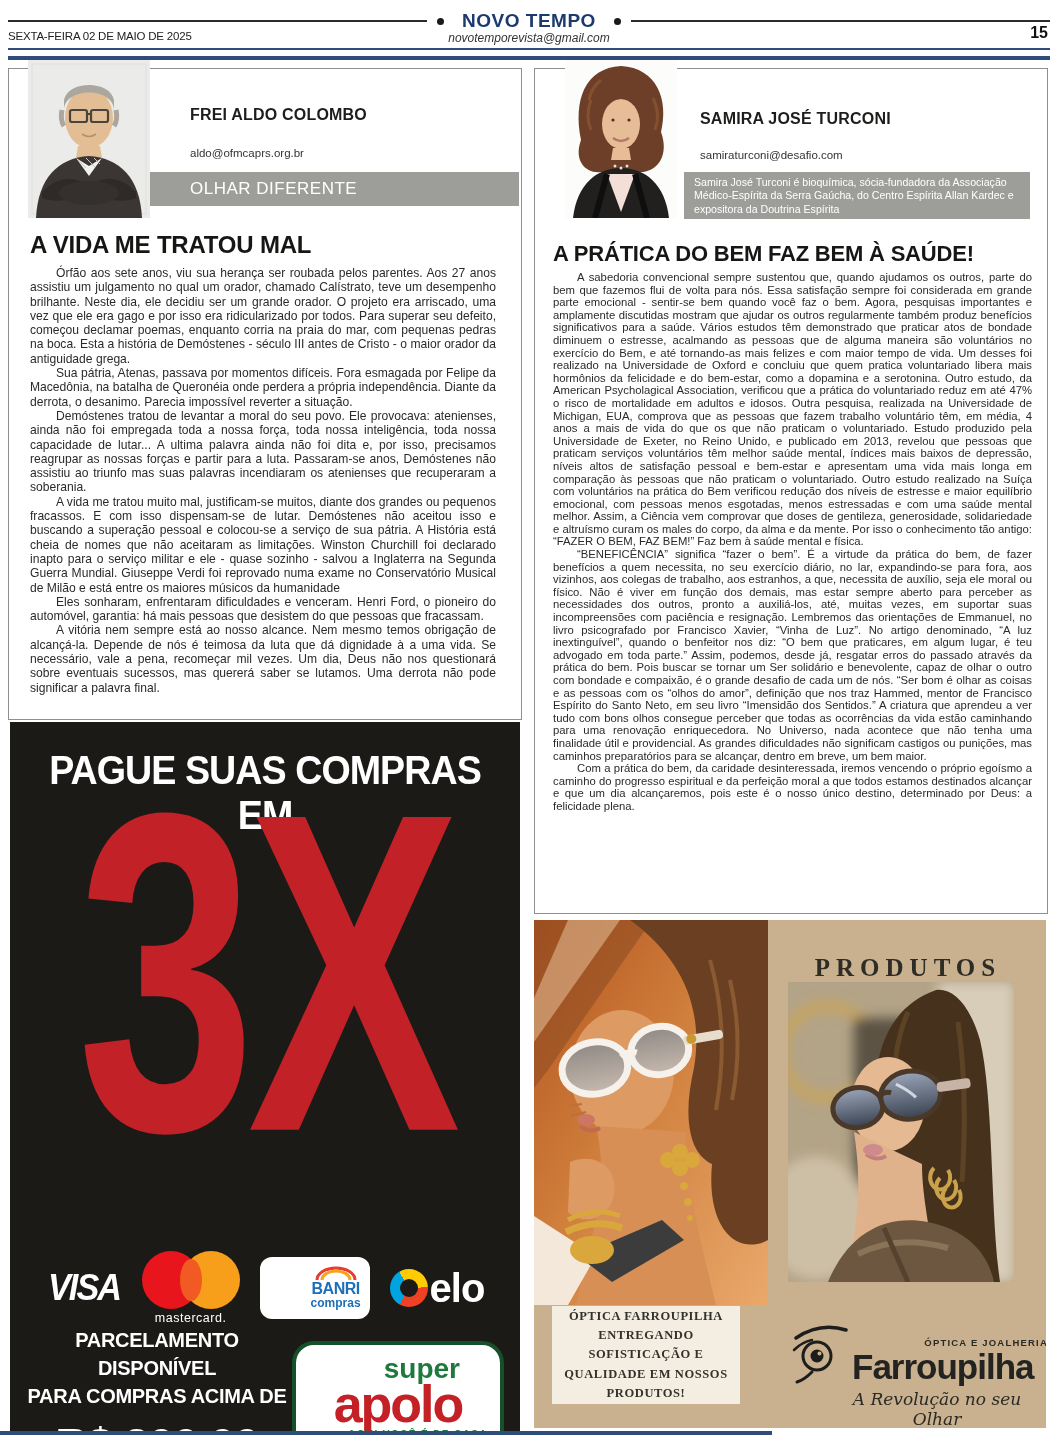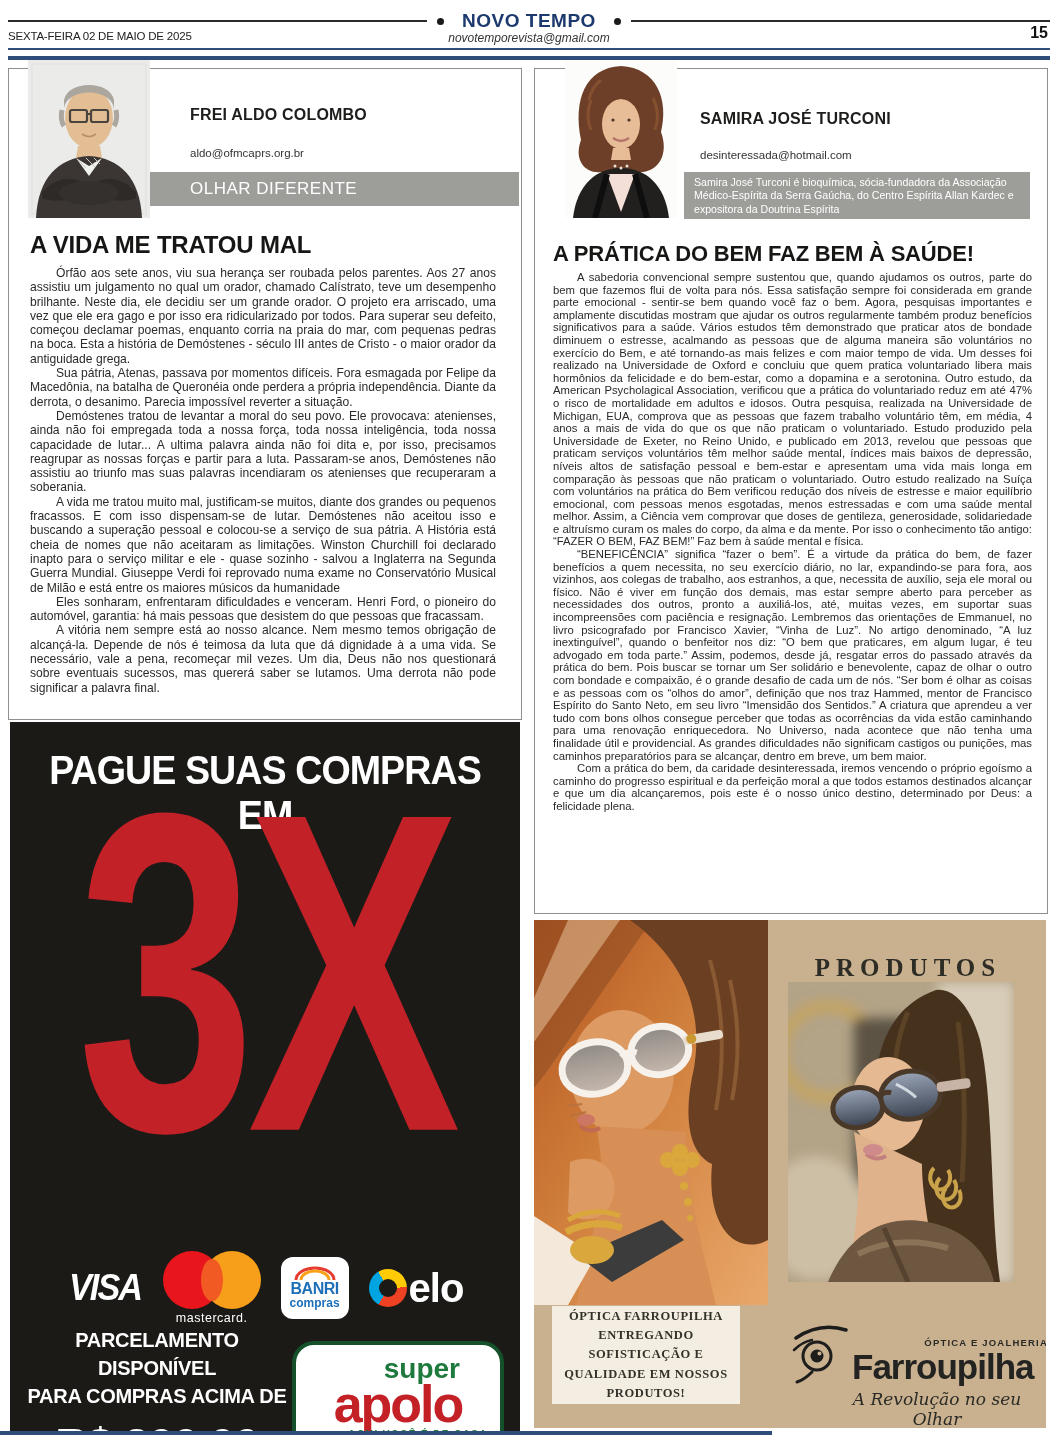--- a/index.html
+++ b/index.html
@@ -45,21 +45,21 @@
   .ad3x .l2{position:absolute;top:460px;left:0;right:0;font-size:54px;font-weight:bold;letter-spacing:-1px;}
   .ad3x .l2 span{display:inline-block;transform:scaleX(.95);}
   .cards{position:absolute;top:528px;left:0;right:0;height:76px;display:flex;justify-content:center;align-items:center;gap:20px;}
   .visa{font-size:36px;font-weight:bold;font-style:italic;letter-spacing:-2px;transform:scaleX(.95);}
   .mc{position:relative;width:98px;height:74px;}
   .mc .c{position:absolute;top:0;width:58px;height:58px;border-radius:50%;}
   .mc .c1{left:0;background:#e8161c;}
   .mc .c2{left:40px;background:#f79e1b;}
   .mc .c3{position:absolute;left:38px;top:8px;width:22px;height:42px;border-radius:50%;background:#f15a22;}
   .mc .lbl{position:absolute;bottom:0;left:0;right:0;text-align:center;font-size:12.5px;letter-spacing:.5px;color:#fff;}
-  .banri{width:68px;height:62px;background:#fff;border-radius:12px;display:flex;flex-direction:column;align-items:center;justify-content:center;}
+  .banri{width:68px;height:62px;background:#fff;border-radius:12px;display:flex;flex-direction:column;align-items:center;justify-content:center;padding-left:42px;}
   .banri .b1{color:#1d6fb8;font-weight:bold;font-size:16px;line-height:1;letter-spacing:-.5px;}
   .banri .b2{color:#1d6fb8;font-weight:bold;font-size:12px;line-height:1.1;}
   .elo{display:flex;align-items:center;gap:2px;}
   .elo .disc{width:38px;height:38px;border-radius:50%;position:relative;
        background:conic-gradient(from 210deg,#00a4e0 0 33%,#ffcb05 33% 66%,#ef4123 66% 100%);}
   .elo .disc::after{content:"";position:absolute;inset:10px;border-radius:50%;background:#1b1a17;}
   .elo .txt{font-size:40px;font-weight:bold;letter-spacing:-1px;color:#fff;line-height:1;}
   .ad3x .bottom{position:absolute;top:604px;left:0;right:0;display:flex;justify-content:space-between;align-items:center;padding:0 16px 0 14px;}
   .terms{width:266px;text-align:center;color:#fff;}
   .terms .t{font-size:20px;font-weight:bold;line-height:1.4;letter-spacing:-.3px;}
@@ -157,21 +157,21 @@
       <path d="M48,88 L64,88 L66,100 L46,100 Z" fill="#e7bd97"></path>
       <path d="M8,158 C12,124 32,108 56,108 C80,108 100,124 104,158 Z" fill="#22201f"></path>
       <polygon points="42,114 56,152 70,114" fill="#f3ded8"></polygon>
       <path d="M42,114 L30,158 M70,114 L82,158" stroke="#0f0e0e" stroke-width="6"></path>
       <circle cx="50" cy="106" r="1.5" fill="#e9e2d5"></circle>
         <circle cx="56" cy="108" r="1.5" fill="#e9e2d5"></circle>
         <circle cx="62" cy="106" r="1.5" fill="#e9e2d5"></circle>
     </svg>
   </div>
   <div class="author-name" style="left:700px;top:110px;">SAMIRA JOSÉ TURCONI</div>
-  <div class="author-email" style="left:700px;top:149px;">desinteressada@hotmail.com</div>
+  <div class="author-email" style="left:700px;top:149px;">samiraturconi@desafio.com</div>
   <div class="gray-bar bar-right">Samira José Turconi é bioquímica, sócia-fundadora da Associação Médico-Espírita da Serra Gaúcha, do Centro Espírita Allan Kardec e expositora da Doutrina Espírita</div>
 
   <div class="art-title title-right">A PRÁTICA DO BEM FAZ BEM À SAÚDE!</div>
   <div class="art-text text-right">
     <p>A sabedoria convencional sempre sustentou que, quando ajudamos os outros, parte do bem que fazemos flui de volta para nós. Essa satisfação sempre foi considerada em grande parte emocional - sentir-se bem quando você faz o bem. Agora, pesquisas importantes e amplamente discutidas mostram que ajudar os outros regularmente também produz benefícios significativos para a saúde. Vários estudos têm demonstrado que praticar atos de bondade diminuem o estresse, acalmando as pessoas que de alguma maneira são voluntários no exercício do Bem, e até tornando-as mais felizes e com maior tempo de vida. Um desses foi realizado na Universidade de Oxford e concluiu que quem pratica voluntariado libera mais hormônios da felicidade e do bem-estar, como a dopamina e a serotonina. Outro estudo, da American Psycholagical Association, verificou que a prática do voluntariado reduz em até 47% o risco de mortalidade em adultos e idosos. Outra pesquisa, realizada na Universidade de Michigan, EUA, comprova que as pessoas que fazem trabalho voluntário têm, em média, 4 anos a mais de vida do que os que não praticam o voluntariado. Estudo produzido pela Universidade de Exeter, no Reino Unido, e publicado em 2013, revelou que pessoas que praticam serviços voluntários têm melhor saúde mental, índices mais baixos de depressão, níveis altos de satisfação pessoal e bem-estar e apresentam uma vida mais longa em comparação às pessoas que não praticam o voluntariado. Outro estudo realizado na Suíça com voluntários na prática do Bem verificou redução dos níveis de estresse e maior equilíbrio emocional, com pessoas menos esgotadas, menos estressadas e com uma saúde mental melhor. Assim, a Ciência vem comprovar que doses de gentileza, generosidade, solidariedade e altruísmo curam os males do corpo, da alma e da mente. Por isso o conhecimento tão antigo: “FAZER O BEM, FAZ BEM!”  Faz bem à saúde mental e física.</p>
     <p>“BENEFICÊNCIA” significa “fazer o bem”. É a virtude da prática do bem, de fazer benefícios a quem necessita, no seu exercício diário, no lar, expandindo-se para fora, aos vizinhos, aos colegas de trabalho, aos estranhos, a que, necessita de auxílio, seja ele moral ou físico. Não é viver em função dos demais, mas estar sempre aberto para perceber as necessidades dos outros, pronto a auxiliá-los, até, muitas vezes, em suportar suas incompreensões com paciência e resignação. Lembremos das orientações de Emmanuel, no livro psicografado por Francisco Xavier, “Vinha de Luz”. No artigo denominado, “A luz inextinguível”, quando o benfeitor nos diz: “O bem que praticares, em algum lugar, é teu advogado em toda parte.” Assim, podemos, desde já, resgatar erros do passado através da prática do bem.  Pois buscar se tornar um Ser solidário e benevolente, capaz de olhar o outro com bondade e compaixão, é o grande desafio de cada um de nós. “Ser bom é olhar as coisas e as pessoas com os “olhos do amor”, definição que nos traz Hammed, mentor de Francisco Espírito do Santo Neto, em seu livro “Imensidão dos Sentidos.” A criatura que aprendeu a ver tudo com bons olhos consegue perceber que todas as ocorrências da vida estão caminhando para uma renovação enriquecedora. No Universo, nada acontece que não tenha uma finalidade útil e providencial. As grandes dificuldades não significam castigos ou punições, mas caminhos preparatórios para se alcançar, dentro em breve, um bem maior.</p>
     <p>Com a prática do bem, da caridade desinteressada, iremos vencendo o próprio egoísmo a caminho do progresso espiritual e da perfeição moral a que todos estamos destinados alcançar e que um dia alcançaremos, pois este é o nosso único destino, determinado por Deus:  a felicidade plena.</p>
   </div>
 
   <div class="ad3x">

